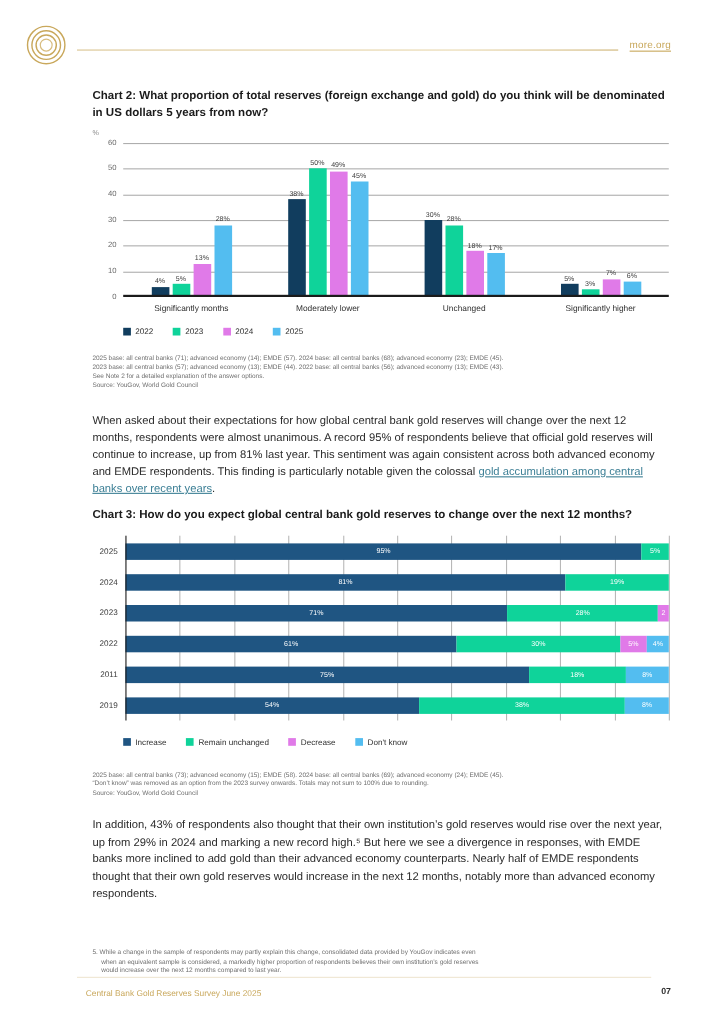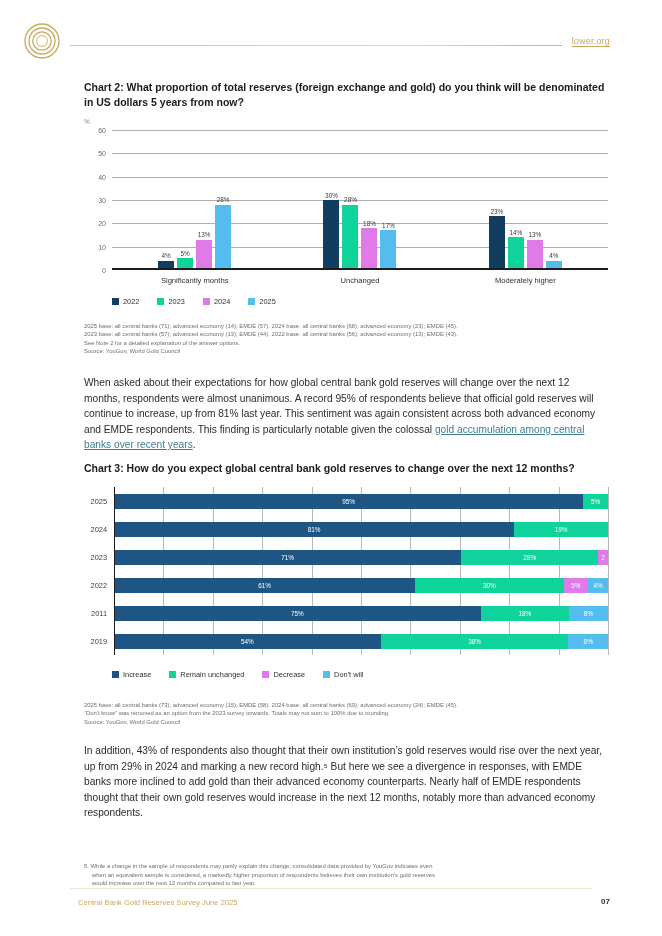--- a/index.html
+++ b/index.html
@@ -89,21 +89,21 @@
   <div class="header">
     <div class="logo">
       <svg width="38" height="38" viewBox="0 0 38 38">
         <circle cx="19" cy="19" r="17" fill="none" stroke="#c9a85c" stroke-width="1.3"></circle>
         <circle cx="19" cy="19" r="13" fill="none" stroke="#c9a85c" stroke-width="1.3"></circle>
         <circle cx="19" cy="19" r="9.2" fill="none" stroke="#c9a85c" stroke-width="1.3"></circle>
         <circle cx="19" cy="19" r="5.4" fill="none" stroke="#d8bd80" stroke-width="1.1"></circle>
       </svg>
     </div>
     <div class="hrule"></div>
-    <a class="gold-org" href="#">lower.org</a>
+    <a class="gold-org" href="#">more.org</a>
   </div>
 
   <div class="chart-title" style="top:80px;">Chart 2: What proportion of total reserves (foreign exchange and gold) do you think will be denominated in US dollars 5 years from now?</div>
   <div class="axis-unit" style="left:84px; top:118px;">%</div>
 
   <div id="chart2">
     <div class="c2-plot">
       <div id="c2-gridlines">
           <div class="c2-ylab" style="top: 140px;">0</div>
           <div class="c2-grid" style="top: 116.667px;"></div>
@@ -133,56 +133,75 @@
               <i style="height: 100%; background: rgb(224, 122, 232);"></i>
               <span>13%</span>
             </div>
             <div class="c2-bar" style="height: 65.3333px;">
               <i style="height: 100%; background: rgb(83, 189, 240);"></i>
               <span>28%</span>
             </div>
             <div class="c2-cat">Significantly months</div>
           </div>
           <div class="c2-group">
+            <div class="c2-bar" style="height: 88.6667px;">
+              <i style="height: 100%; background: rgb(17, 61, 94);"></i>
+              <span>38%</span>
+            </div>
+            <div class="c2-bar" style="height: 116.667px;">
+              <i style="height: 100%; background: rgb(15, 211, 154);"></i>
+              <span>50%</span>
+            </div>
+            <div class="c2-bar" style="height: 114.333px;">
+              <i style="height: 100%; background: rgb(224, 122, 232);"></i>
+              <span>49%</span>
+            </div>
+            <div class="c2-bar" style="height: 105px;">
+              <i style="height: 100%; background: rgb(83, 189, 240);"></i>
+              <span>45%</span>
+            </div>
+            <div class="c2-cat">Moderately lower</div>
+          </div>
+          <div class="c2-group">
             <div class="c2-bar" style="height: 70px;">
               <i style="height: 100%; background: rgb(17, 61, 94);"></i>
               <span>30%</span>
             </div>
             <div class="c2-bar" style="height: 65.3333px;">
               <i style="height: 100%; background: rgb(15, 211, 154);"></i>
               <span>28%</span>
             </div>
             <div class="c2-bar" style="height: 42px;">
               <i style="height: 100%; background: rgb(224, 122, 232);"></i>
               <span>18%</span>
             </div>
             <div class="c2-bar" style="height: 39.6667px;">
               <i style="height: 100%; background: rgb(83, 189, 240);"></i>
               <span>17%</span>
             </div>
             <div class="c2-cat">Unchanged</div>
           </div>
           <div class="c2-group">
-            <div class="c2-bar" style="height: 53.6667px;">
+            <div class="c2-bar" style="height: 11.6667px;">
               <i style="height: 100%; background: rgb(17, 61, 94);"></i>
-              <span>23%</span>
-            </div>
-            <div class="c2-bar" style="height: 32.6667px;">
+              <span>5%</span>
+            </div>
+            <div class="c2-bar" style="height: 7px;">
               <i style="height: 100%; background: rgb(15, 211, 154);"></i>
-              <span>14%</span>
-            </div>
-            <div class="c2-bar" style="height: 30.3333px;">
+              <span>3%</span>
+            </div>
+            <div class="c2-bar" style="height: 16.3333px;">
               <i style="height: 100%; background: rgb(224, 122, 232);"></i>
-              <span>13%</span>
-            </div>
-            <div class="c2-bar" style="height: 9.33333px;">
+              <span>7%</span>
+            </div>
+            <div class="c2-bar" style="height: 14px;">
               <i style="height: 100%; background: rgb(83, 189, 240);"></i>
-              <span>4%</span>
-            </div>
-            <div class="c2-cat">Moderately higher</div>
+              <span>6%</span>
+            </div>
+            <div class="c2-cat">Significantly higher</div>
           </div>
         </div>
       <div class="c2-base"></div>
     </div>
   </div>
 
   <div class="legend" id="c2-legend" style="left:112px; top:297px;">
       <div class="li">
         <span class="sw" style="background: rgb(17, 61, 94);"></span>
         <span class="lb">2022</span>
@@ -309,21 +328,21 @@
       <div class="li">
         <span class="sw" style="background: rgb(15, 211, 154);"></span>
         <span class="lb">Remain unchanged</span>
       </div>
       <div class="li">
         <span class="sw" style="background: rgb(224, 122, 232);"></span>
         <span class="lb">Decrease</span>
       </div>
       <div class="li">
         <span class="sw" style="background: rgb(83, 189, 240);"></span>
-        <span class="lb">Don't will</span>
+        <span class="lb">Don't know</span>
       </div>
     </div>
 
   <div class="note" style="top:701px;">
     <div>2025 base: all central banks (73); advanced economy (15); EMDE (58). 2024 base: all central banks (69); advanced economy (24); EMDE (45).</div>
     <div>“Don’t know” was removed as an option from the 2023 survey onwards. Totals may not sum to 100% due to rounding.</div>
     <div>Source: YouGov, World Gold Council</div>
   </div>
 
   <div class="body-par" style="top:743px;">In addition, 43% of respondents also thought that their own institution’s gold reserves would rise over the next year, up from 29% in 2024 and marking a new record high.⁵ But here we see a divergence in responses, with EMDE banks more inclined to add gold than their advanced economy counterparts. Nearly half of EMDE respondents thought that their own gold reserves would increase in the next 12 months, notably more than advanced economy respondents.</div>

